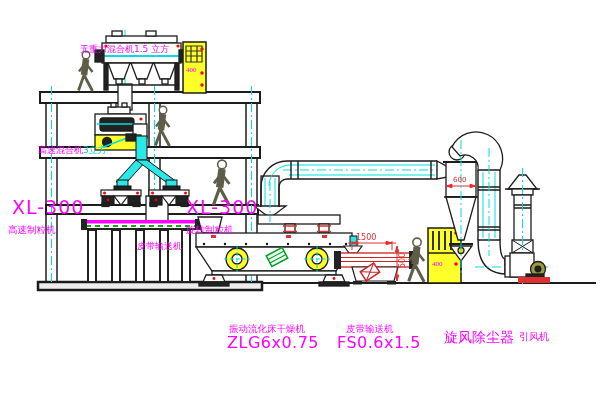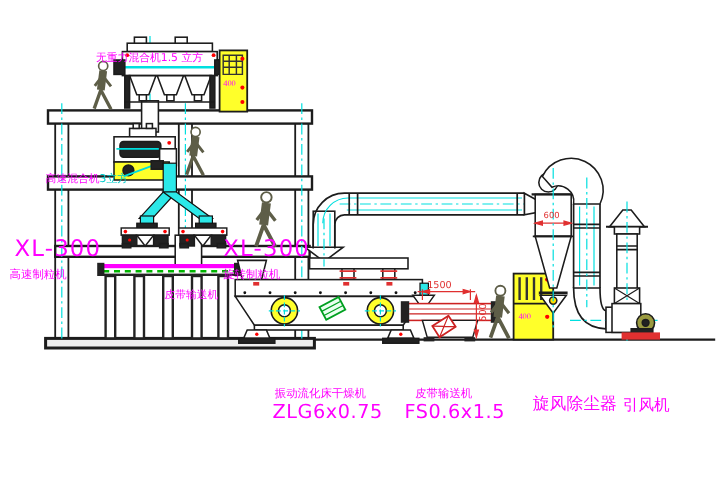--- a/index.html
+++ b/index.html
@@ -297,21 +297,21 @@
 
   <div class="lbl cn" style="left:137px;top:206px;text-align:right;">皮带输送机</div>
 
   <div class="lbl cn" style="left:229px;top:288px;font-size:9.5px;">振动流化床干燥机</div>
   <div class="lbl big" style="left:227px;top:299px;">ZLG6x0.75</div>
 
   <div class="lbl cn" style="left:346px;top:288px;font-size:9.5px;">皮带输送机</div>
   <div class="lbl big" style="left:337px;top:299px;">FS0.6x1.5</div>
 
   <div class="lbl cn" style="left:444px;top:294px;font-size:14px;">旋风除尘器</div>
-  <div class="lbl cn" style="left:519px;top:296px;font-size:13px;">引风机</div>
+  <div class="lbl cn" style="left:519px;top:296px;font-size:10px;">引风机</div>
 
   <div class="dim" style="left:356px;top:234px;">1500</div>
   <div class="dim" style="left:399px;top:268px;transform:rotate(-90deg);transform-origin:left top;">500</div>
   <div class="dim" style="left:453px;top:177px;font-size:7px;">600</div>
 
   <div class="mark" style="left:186px;top:67px;">400</div>
   <div class="mark" style="left:432px;top:261px;">400</div>
 
 </div>
 

